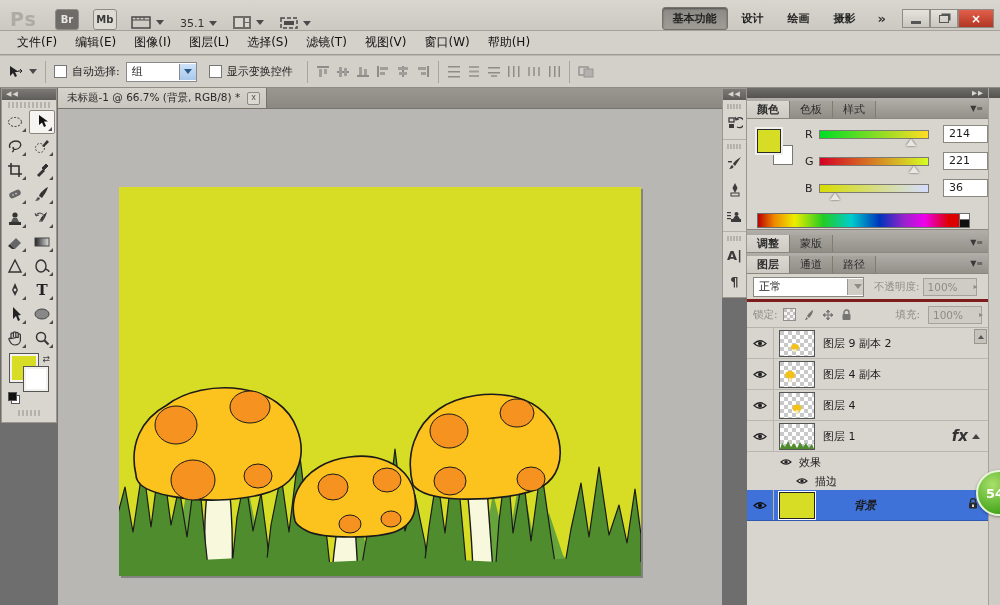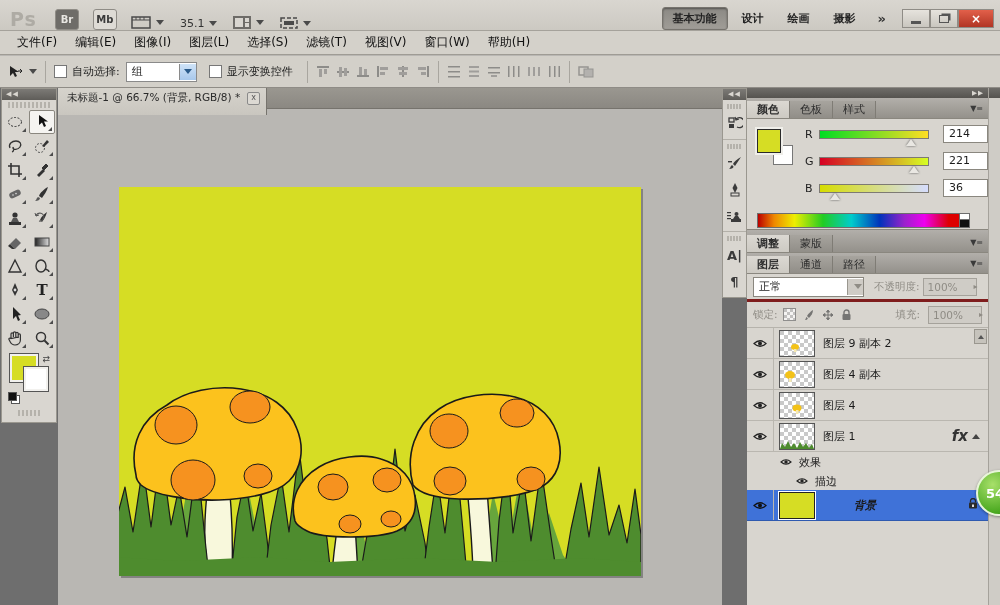--- a/index.html
+++ b/index.html
@@ -56,21 +56,21 @@
   .fg-swatch{position:absolute;left:2px;top:0;width:24px;height:24px;border:2px solid #f2f1ee;outline:1px solid #555;}
   .bg-swatch{position:absolute;left:16px;top:13px;width:20px;height:20px;background:#fff;border:2px solid #f2f1ee;outline:1px solid #555;}
   .swap-ico{position:absolute;right:2px;top:0;font-size:9px;color:#444;}
   .mini-swatch{position:absolute;left:0;bottom:2px;width:12px;height:12px;}
   .mini-swatch::before{content:"";position:absolute;right:0;bottom:0;width:7px;height:7px;background:#fff;border:1px solid #555;}
   .mini-swatch::after{content:"";position:absolute;left:0;top:0;width:7px;height:7px;background:#111;border:1px solid #555;}
 
   
   .doc-area{position:absolute;left:58px;top:0;width:664px;height:517px;background:#b9b7b3;}
   .tabbar{position:absolute;left:0;top:0;width:664px;height:20px;background:linear-gradient(#9a9790,#8b8882);border-bottom:1px solid #76736d;display:flex;}
-  .doc-tab{display:flex;align-items:center;height:20px;padding:0 6px 7px 9px;background:linear-gradient(#d6d3cc,#c9c6bf);border-right:1px solid #76736d;font-size:10.5px;color:#2a2a2a;}
+  .doc-tab{display:flex;align-items:center;height:20px;padding:0 6px 0 9px;background:linear-gradient(#d6d3cc,#c9c6bf);border-right:1px solid #76736d;font-size:10.5px;color:#2a2a2a;}
   .tab-close{width:11px;height:11px;margin-left:7px;border:1px solid #8a8a8a;background:#dcd9d3;color:#555;font-size:8px;line-height:9px;text-align:center;border-radius:2px;}
   .canvas{position:absolute;left:61px;top:99px;width:522px;height:389px;box-shadow:2px 2px 0 rgba(90,90,90,.55);}
   .canvas svg{display:block;}
 
   
   .dock-strip{position:absolute;left:722px;top:0;width:25px;height:517px;background:#6e6e6e;}
   .dock-panel{position:absolute;left:0;top:0;width:25px;background:#d9d6d0;border:1px solid #9a978f;box-sizing:border-box;}
   .dock-head{height:11px;background:linear-gradient(#7c7a76,#5f5d59);color:#d9d6d0;font-size:7px;line-height:11px;text-align:center;letter-spacing:1px;}
   .dock-group{padding:3px 0;border-bottom:1px solid #b3b0a9;}
   .dock-grip{height:5px;margin:1px 4px;background:repeating-linear-gradient(90deg,#b5b2ab 0 2px,transparent 2px 3px);}

